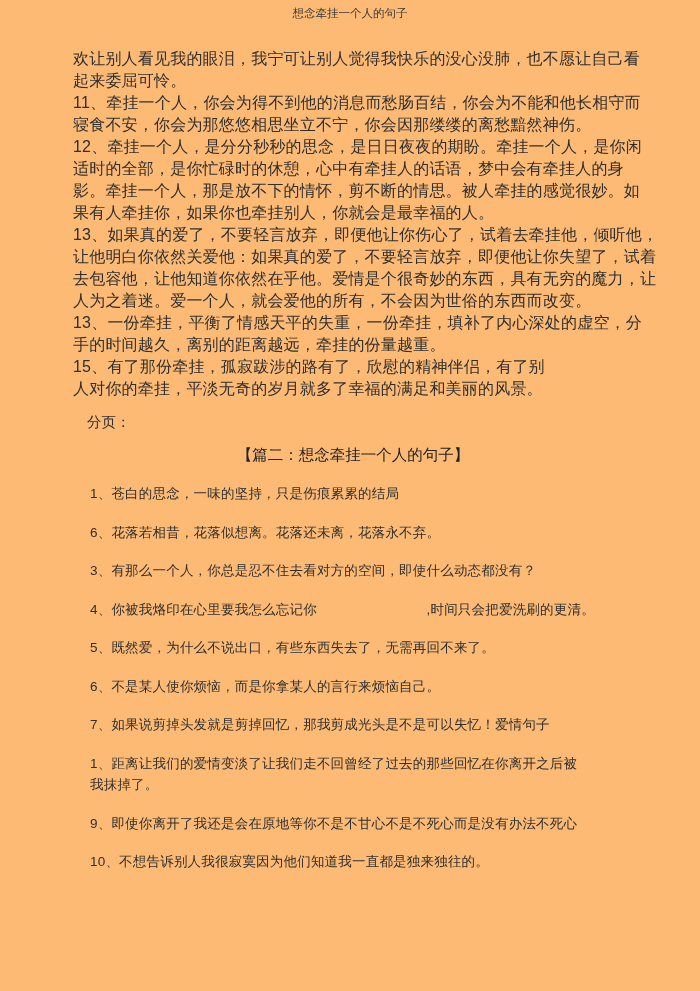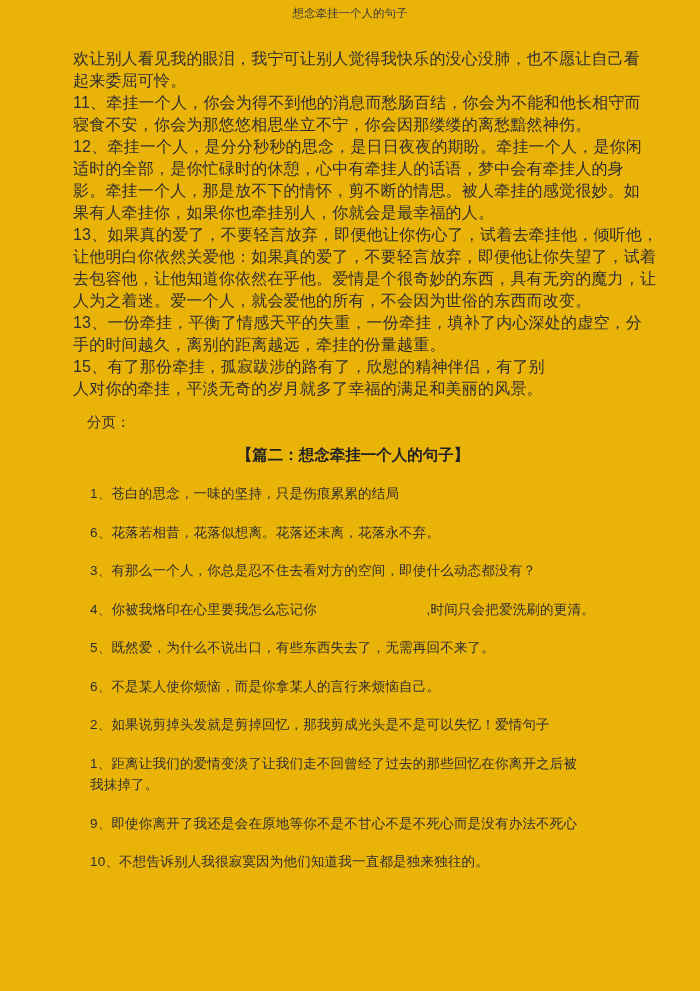--- a/index.html
+++ b/index.html
@@ -4,21 +4,21 @@
 <style>
   html, body {
     margin: 0;
     padding: 0;
     background: #ffffff;
   }
   .page {
     position: relative;
     width: 700px;
     height: 991px;
-    background: #eab308;
+    background: #fdba74;
     overflow: hidden;
     font-family: "Liberation Sans", sans-serif;
     color: #2f2f2f;
   }
   .doc-title {
     text-align: center;
     font-size: 11.5px;
     line-height: 14px;
     padding-top: 6px;
     color: #3a3a3a;
@@ -38,21 +38,21 @@
   .pagination {
     margin: 14px;
     font-size: 14.5px;
     line-height: 16px;
     white-space: pre;
   }
   .section-heading {
     margin: 3px 0 3px 0;
     text-align: center;
     font-size: 15.5px;
-    font-weight: bold;
+    font-weight: normal;
     line-height: 22px;
     white-space: pre;
     color: #222222;
   }
   .item {
     margin: 17px;
     font-size: 13.5px;
     line-height: 21.5px;
     white-space: pre;
     letter-spacing: 0.2px;
@@ -92,20 +92,20 @@
     <p class="pagination">分页：</p>
 
     <h2 class="section-heading">【篇二：想念牵挂一个人的句子】</h2>
 
     <p class="item">1、苍白的思念，一味的坚持，只是伤痕累累的结局</p>
     <p class="item">6、花落若相昔，花落似想离。花落还未离，花落永不弃。</p>
     <p class="item">3、有那么一个人，你总是忍不住去看对方的空间，即使什么动态都没有？</p>
     <p class="item">4、你被我烙印在心里要我怎么忘记你　　　　　　　　,时间只会把爱洗刷的更清。</p>
     <p class="item">5、既然爱，为什么不说出口，有些东西失去了，无需再回不来了。</p>
     <p class="item">6、不是某人使你烦恼，而是你拿某人的言行来烦恼自己。</p>
-    <p class="item">2、如果说剪掉头发就是剪掉回忆，那我剪成光头是不是可以失忆！爱情句子</p>
+    <p class="item">7、如果说剪掉头发就是剪掉回忆，那我剪成光头是不是可以失忆！爱情句子</p>
     <p class="item">1、距离让我们的爱情变淡了让我们走不回曾经了过去的那些回忆在你离开之后被
 我抹掉了。</p>
     <p class="item">9、即使你离开了我还是会在原地等你不是不甘心不是不死心而是没有办法不死心</p>
     <p class="item">10、不想告诉别人我很寂寞因为他们知道我一直都是独来独往的。</p>
 
   </div>
 </div>
 
 </body></html>

